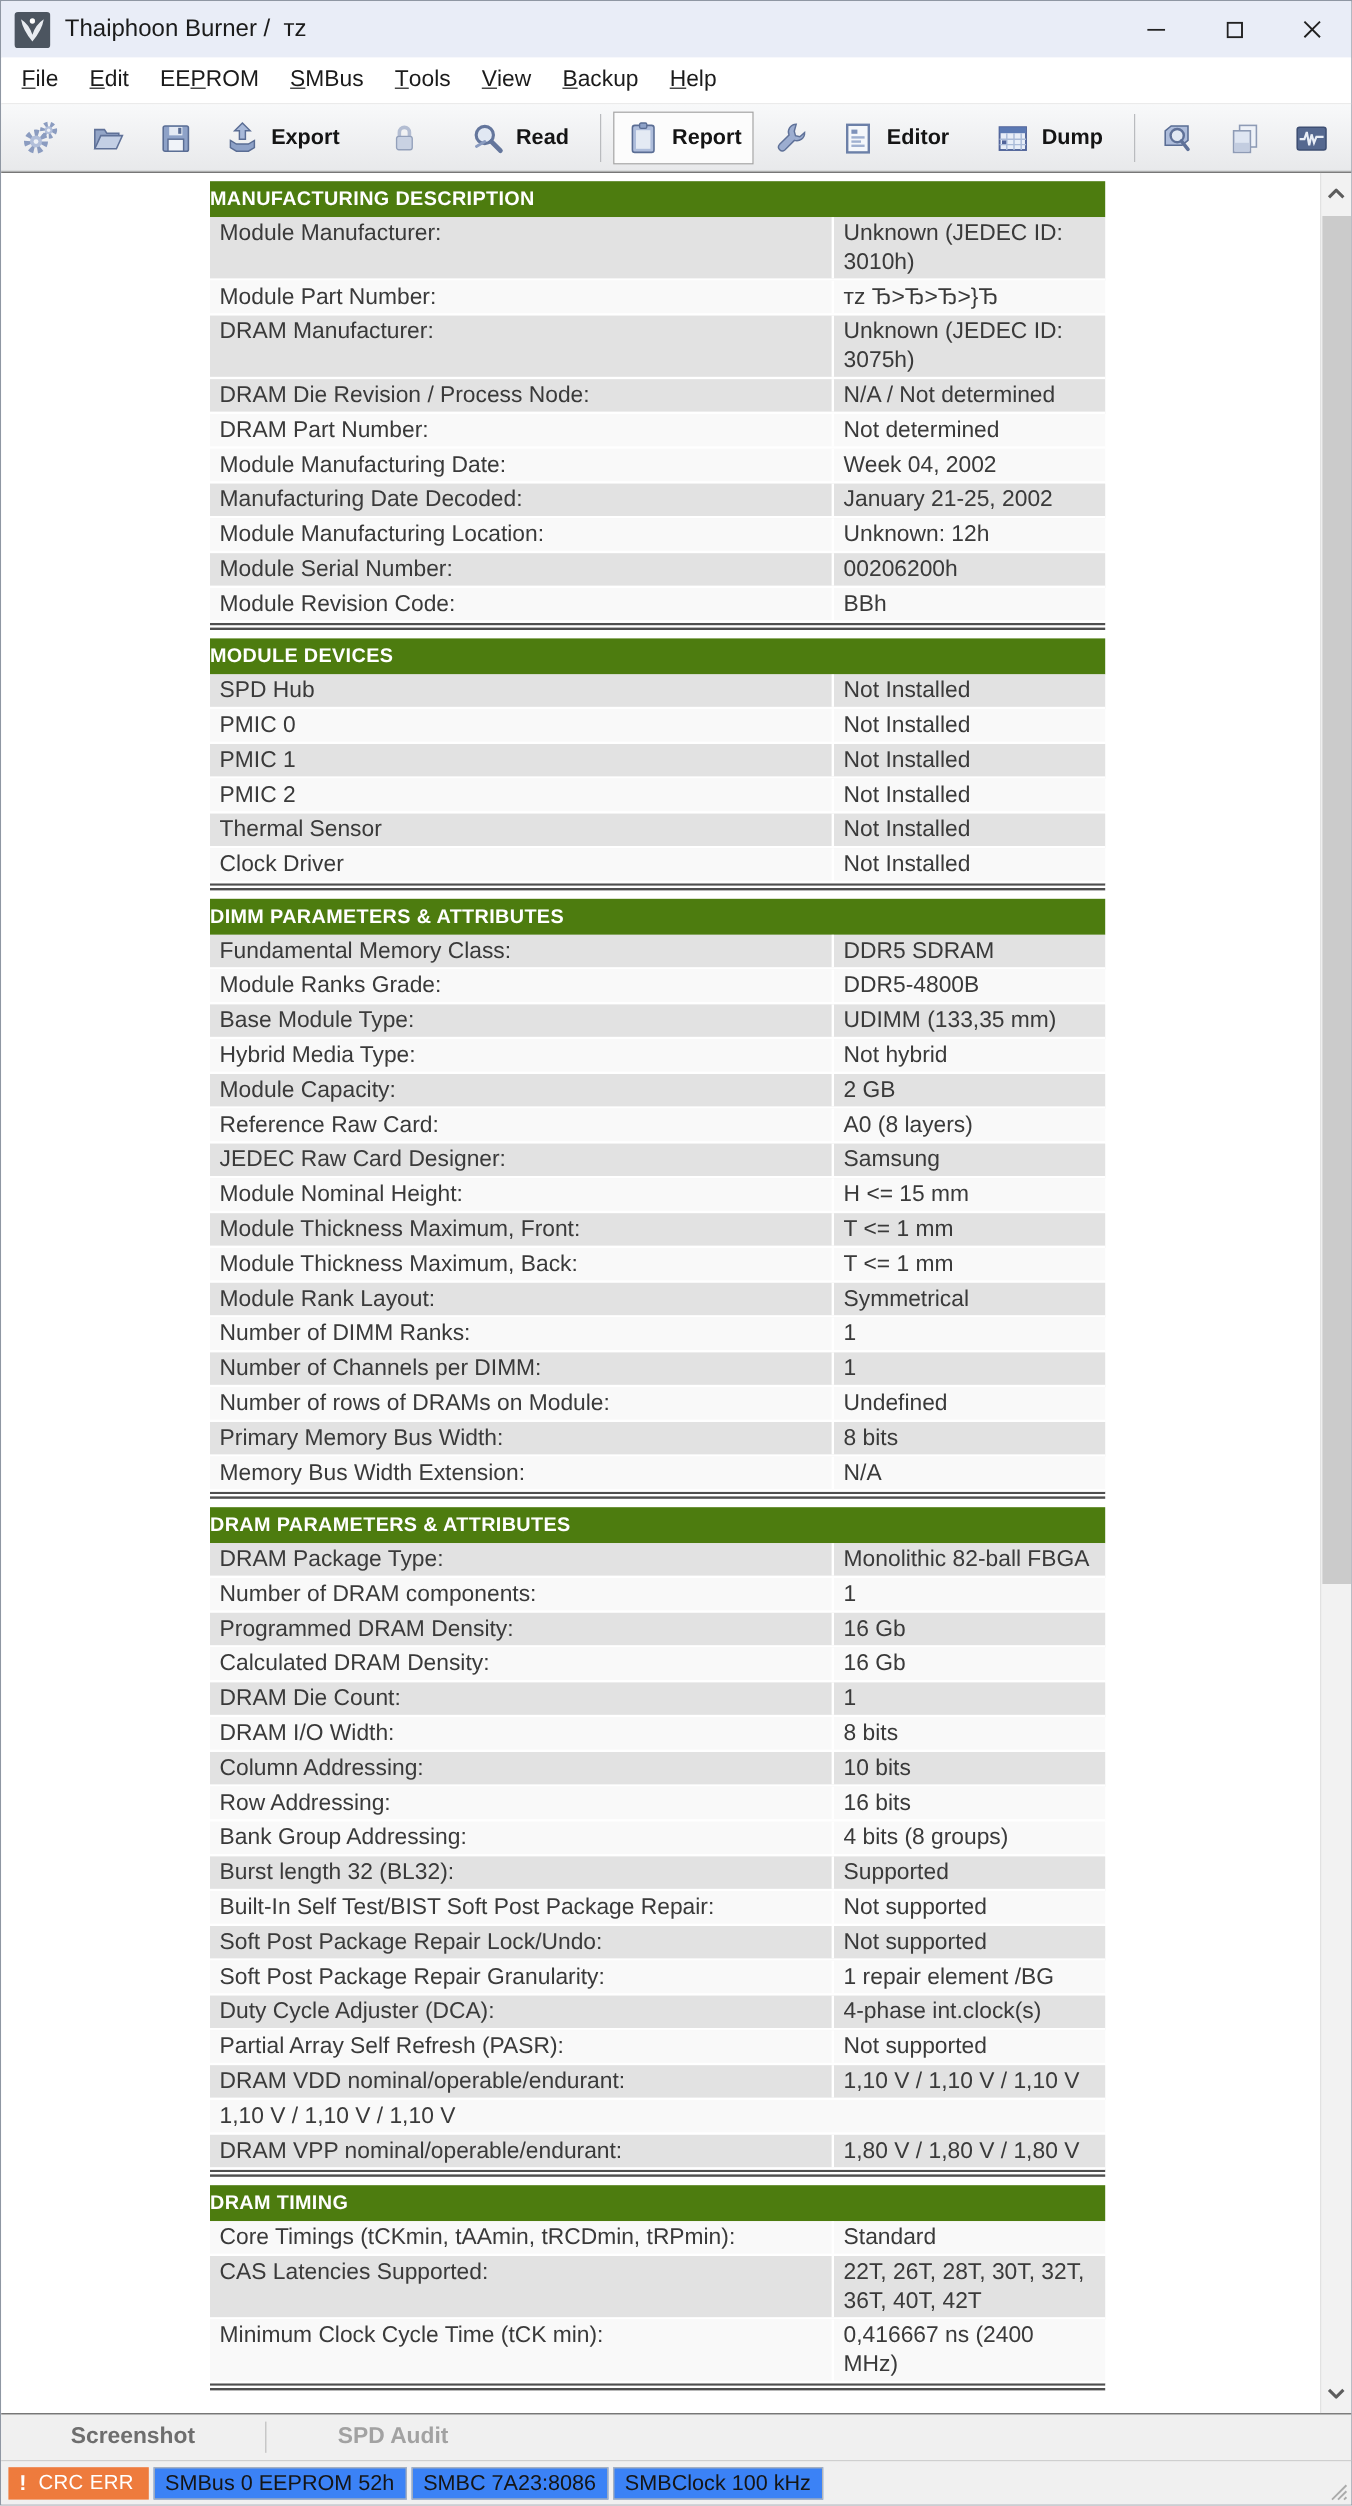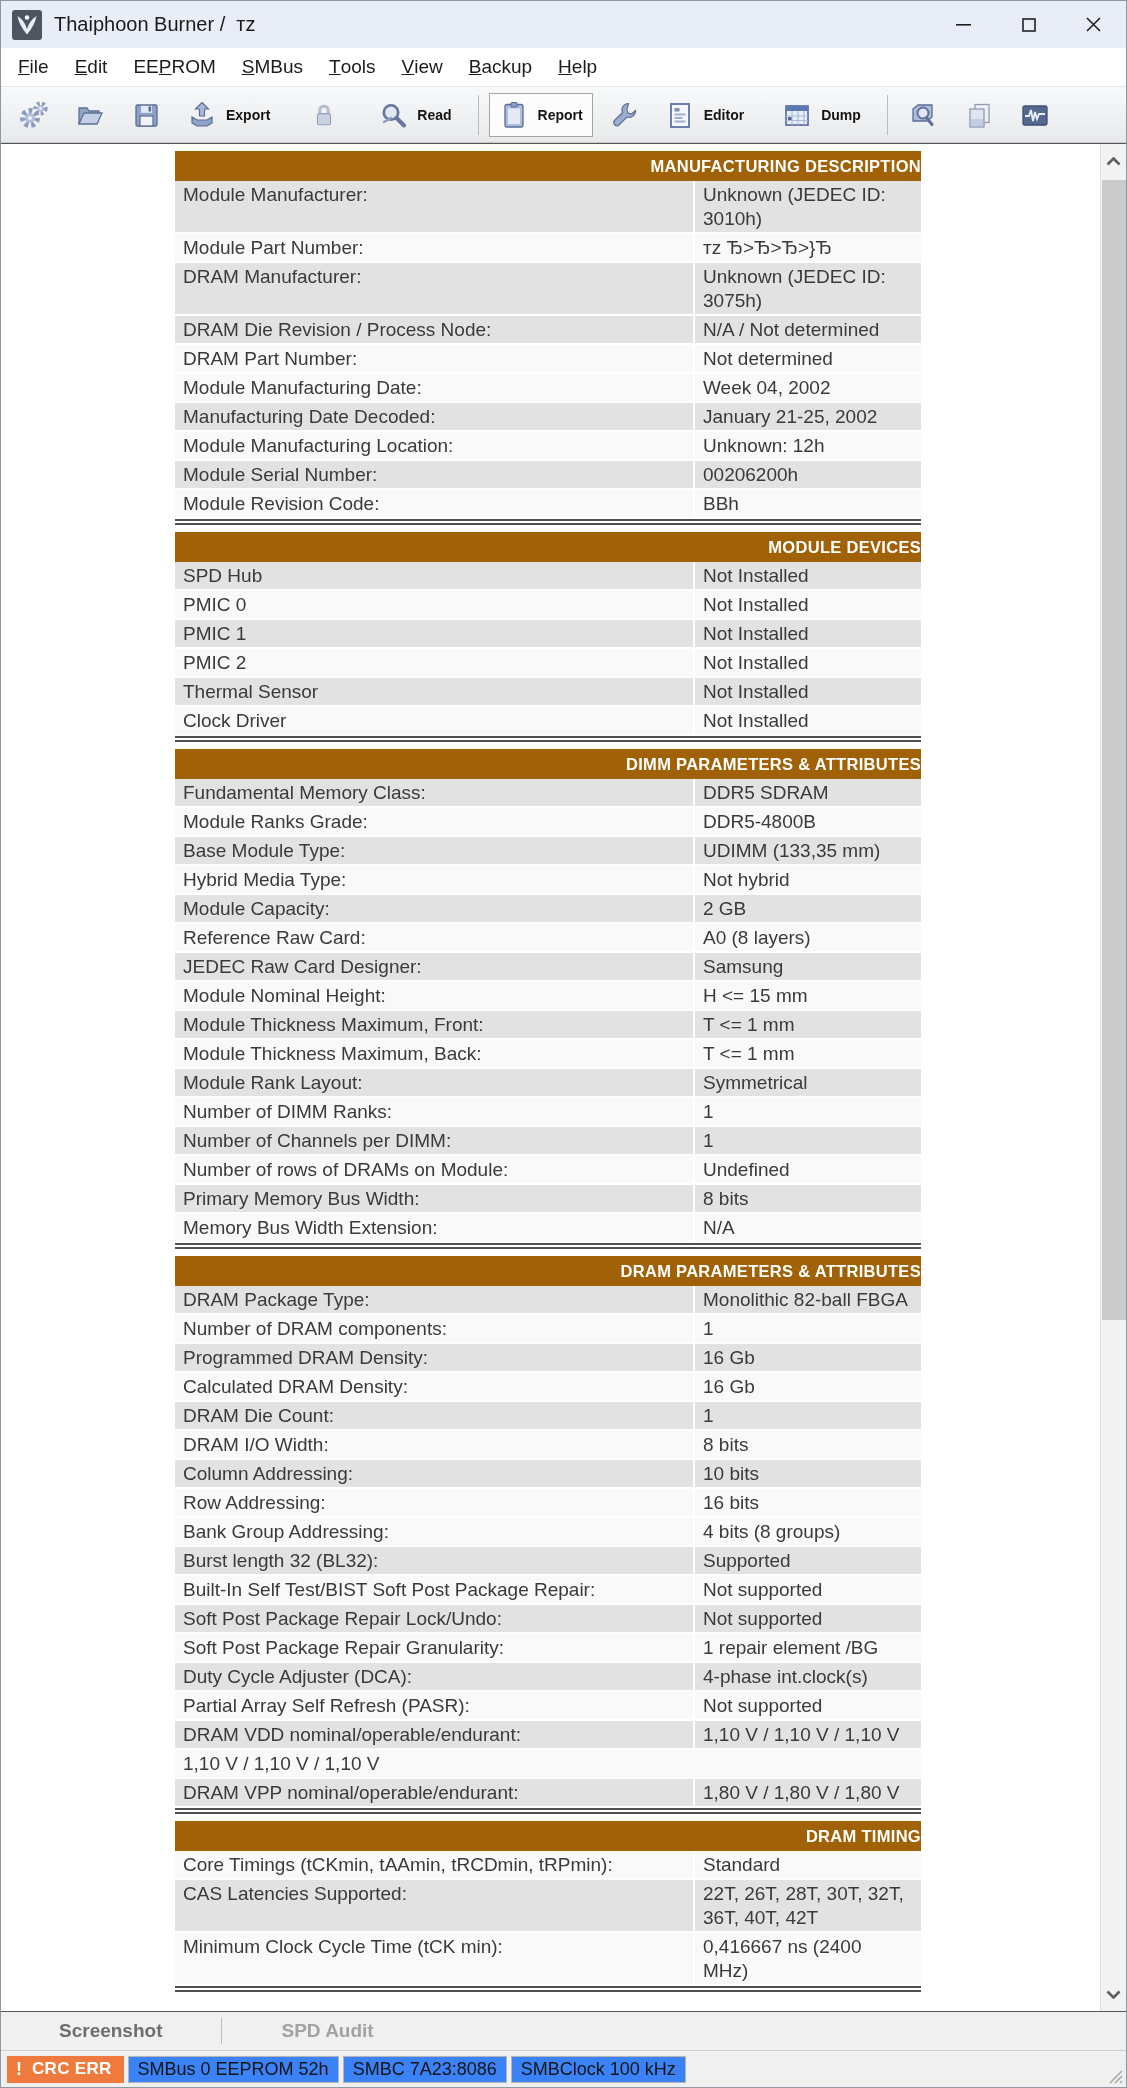--- a/index.html
+++ b/index.html
@@ -14,30 +14,30 @@
   .winbtn{width:65px;height:47px;display:flex;align-items:center;justify-content:center;cursor:default;}
 
   
   .menubar{height:39px;background:#ffffff;border-bottom:1px solid #e6e6e6;display:flex;align-items:center;padding-left:4px;flex:0 0 auto;}
   .menu-item{font-size:19px;color:#1b1b1b;padding:0 13px;height:100%;display:flex;align-items:center;}
   .menu-item .u{text-decoration:underline;}
 
   
   .toolbar{height:56px;background:linear-gradient(#f8f9fa,#e8e9eb);border-bottom:1px solid #c6c8cb;display:flex;align-items:center;padding:0 8px;flex:0 0 auto;}
   .tool-btn{display:flex;align-items:center;gap:9px;padding:6px 9px;margin-right:6px;border:1px solid transparent;}
-  .tool-btn .lbl{font-size:14px;font-weight:bold;color:#141414;}
+  .tool-btn .lbl{font-size:18px;font-weight:bold;color:#141414;}
   .tool-btn.active{background:#fcfcfc;border:1px solid #a3a3a3;}
   .tool-sep{width:1px;height:40px;background:#b9bbbe;margin:0 10px;flex:0 0 auto;}
   .tool-btn svg{display:block;}
 
   
   .content{flex:1 1 auto;position:relative;background:#ffffff;border-top:1px solid #565656;border-bottom:1px solid #565656;overflow:hidden;}
   .report{position:absolute;left:174px;top:7px;width:746px;}
   .section{margin-bottom:7px;border-bottom:6px double #4f4f4f;}
-  .sec-header{background:#a16207;color:#fff;font-size:16.5px;font-weight:bold;text-align:right;letter-spacing:.3px;padding:6px 0 5px 0;}
+  .sec-header{background:#4d7c0f;color:#fff;font-size:16.5px;font-weight:bold;text-align:left;letter-spacing:.3px;padding:6px 0 5px 0;}
   .row{display:flex;border-bottom:2px solid #fff;}
   .row.odd{background:#e2e2e2;}
   .row.even{background:#f9f9f9;}
   .cell{font-size:19px;color:#3a3a3a;line-height:24px;padding:2px 8px 1px 8px;}
   .cell.label{width:520px;flex:0 0 auto;border-right:2px solid #fff;}
   .cell.value{width:224px;flex:0 0 auto;}
 
   
   .vscroll{position:absolute;top:0;right:0;width:26px;height:100%;background:#f2f2f2;border-left:1px solid #e2e2e2;}
   .vs-btn{position:absolute;left:0;width:100%;height:34px;display:flex;align-items:center;justify-content:center;}
@@ -48,21 +48,21 @@
   .tabsrow{height:38px;background:#f0f0f0;display:flex;align-items:center;flex:0 0 auto;gap:29px;}
   .tab{font-size:19px;font-weight:bold;padding:0 30px;height:100%;display:flex;align-items:center;}
   .tab.one{color:#6e6e6e;margin-left:28px;}
   .tab.two{color:#a2a2a2;}
   .tab-sep{width:1px;height:26px;background:#bdbdbd;}
 
   
   .statusbar{height:37px;background:#f0f0f0;border-top:1px solid #cfcfcf;display:flex;align-items:center;padding:0 6px;flex:0 0 auto;position:relative;}
   .crc-badge{background:#ee7b3d;color:#fff;height:27px;display:flex;align-items:center;padding:0 12px 0 9px;gap:10px;margin-right:4px;}
   .crc-badge .bang{font-weight:bold;font-size:18px;}
-  .crc-badge .txt{font-weight:bold;font-size:17px;letter-spacing:.3px;}
+  .crc-badge .txt{font-weight:normal;font-size:17px;letter-spacing:.3px;}
   .status-field{border:1px solid #b5b5b5;height:27px;display:flex;align-items:center;padding:0 9px;margin-right:4px;font-size:18px;color:#151515;background:#3b82f6;}
   .resize-grip{position:absolute;right:3px;bottom:3px;}
 </style>
 </head>
 <body>
 
 <div class="window">
 
   <div class="titlebar">
     <svg class="app-icon" viewBox="0 0 30 30">

